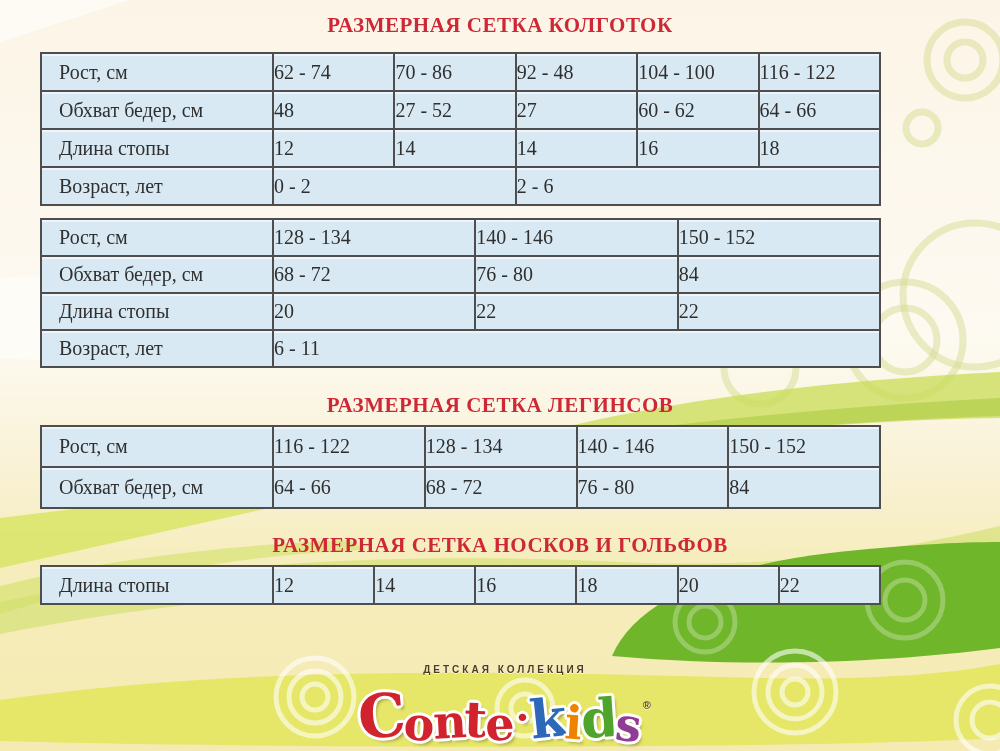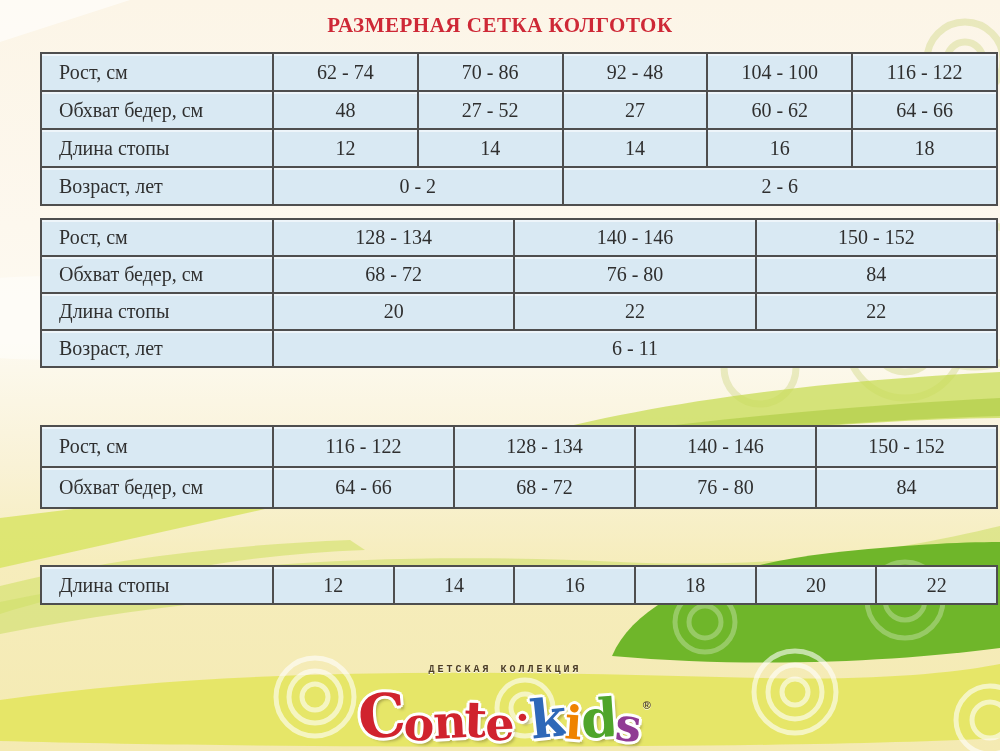--- a/index.html
+++ b/index.html
@@ -13,44 +13,44 @@
   .bg-svg{position:absolute;left:0;top:0;width:1000px;height:751px;z-index:0;}
   .section-title{
     position:absolute;left:50px;width:900px;
     text-align:center;
     font-weight:bold;font-size:21px;letter-spacing:.5px;
     color:#ce2836;
     font-family:"Liberation Serif",serif;
     z-index:2;
   }
   table.size-table{
-    position:absolute;left:40px;width:958px;
+    position:absolute;left:40px;width:841px;
     border-collapse:collapse;table-layout:fixed;
     z-index:2;
     border-radius:22px;
   }
   table.size-table td{
     border:2px solid #4e4e4e;
     background:#d9e9f3;
     box-shadow:inset 0 2px 0 rgba(255,255,255,.55);
     font-size:20px;color:#2f2f2f;
-    text-align:center;vertical-align:middle;
+    vertical-align:middle;
     padding:0;
     overflow:hidden;white-space:nowrap;
   }
   table.size-table td.lbl{text-align:left;padding-left:17px;}
   #t1{top:52px;}  #t1 tr{height:38px;}
   #t2{top:218px;} #t2 tr{height:37px;}
   #t3{top:425px;} #t3 tr{height:41px;}
   #t4{top:565px;} #t4 tr{height:38px;}
   #title1{top:13px;font-family:Liberation Serif, serif;} #title2{top:393px;} #title3{top:533px;}
 
   .logo{position:absolute;left:355px;top:664px;width:300px;text-align:center;z-index:3;}
   .tagline{
-    font-family:Liberation Mono, monospace;
+    font-family:Liberation Sans, sans-serif;
     font-size:10px;font-weight:bold;letter-spacing:3px;
     color:#4c3d22;margin-bottom:1px;
     text-shadow:0 1px 0 rgba(255,255,255,.8);
   }
   .wordmark{line-height:58px;height:64px;white-space:nowrap;}
   .bl{
     display:inline-block;
     font-family:"DejaVu Serif",serif;
     font-weight:bold;font-size:46px;
     margin:0 -1px;
@@ -123,20 +123,22 @@
         <circle cx="525" cy="708" r="28"></circle>
       <circle cx="795" cy="692" r="13"></circle>
         <circle cx="795" cy="692" r="27"></circle>
         <circle cx="795" cy="692" r="41"></circle>
       <circle cx="990" cy="720" r="18"></circle>
         <circle cx="990" cy="720" r="34"></circle>
     </g>
   </svg>
 
   <div id="title1" class="section-title">РАЗМЕРНАЯ СЕТКА КОЛГОТОК</div>
+  <div id="title2" class="section-title">РАЗМЕРНАЯ СЕТКА ЛЕГИНСОВ</div>
+  <div id="title3" class="section-title">РАЗМЕРНАЯ СЕТКА НОСКОВ И ГОЛЬФОВ</div>
 
   <table id="t1" class="size-table">
     <colgroup>
         <col style="width:232px">
         <col>
         <col>
         <col>
         <col>
         <col>
       </colgroup>

